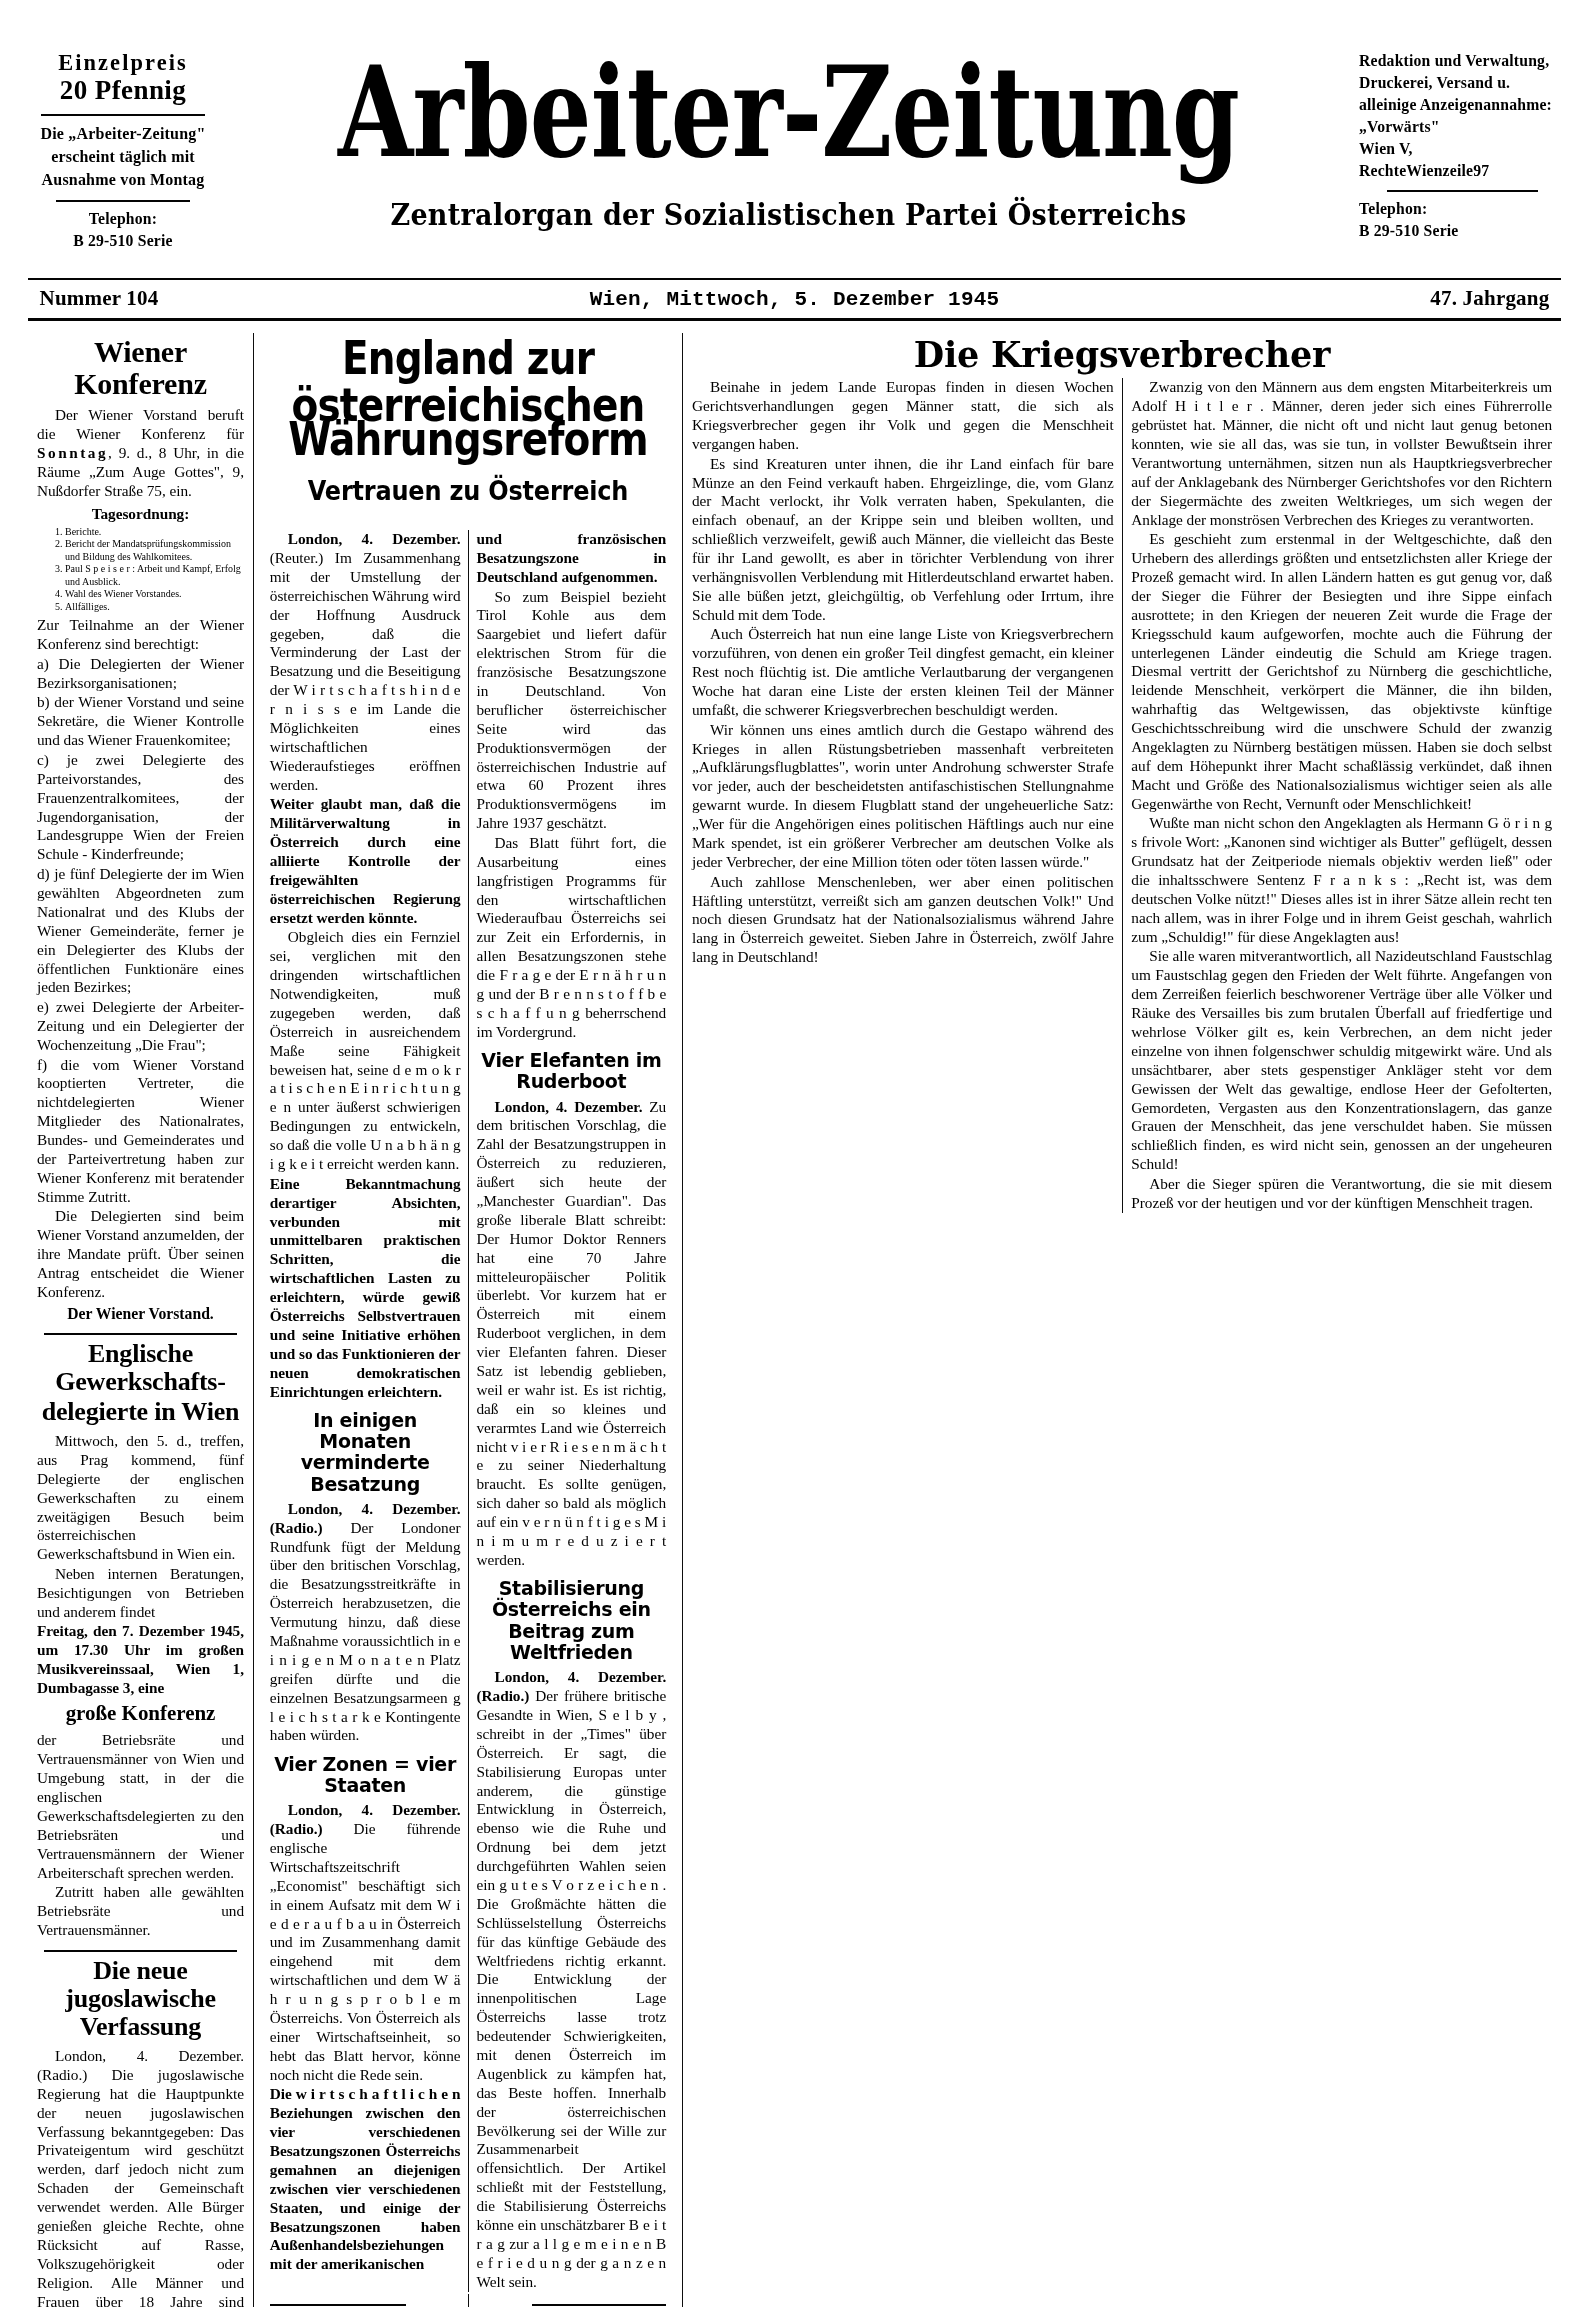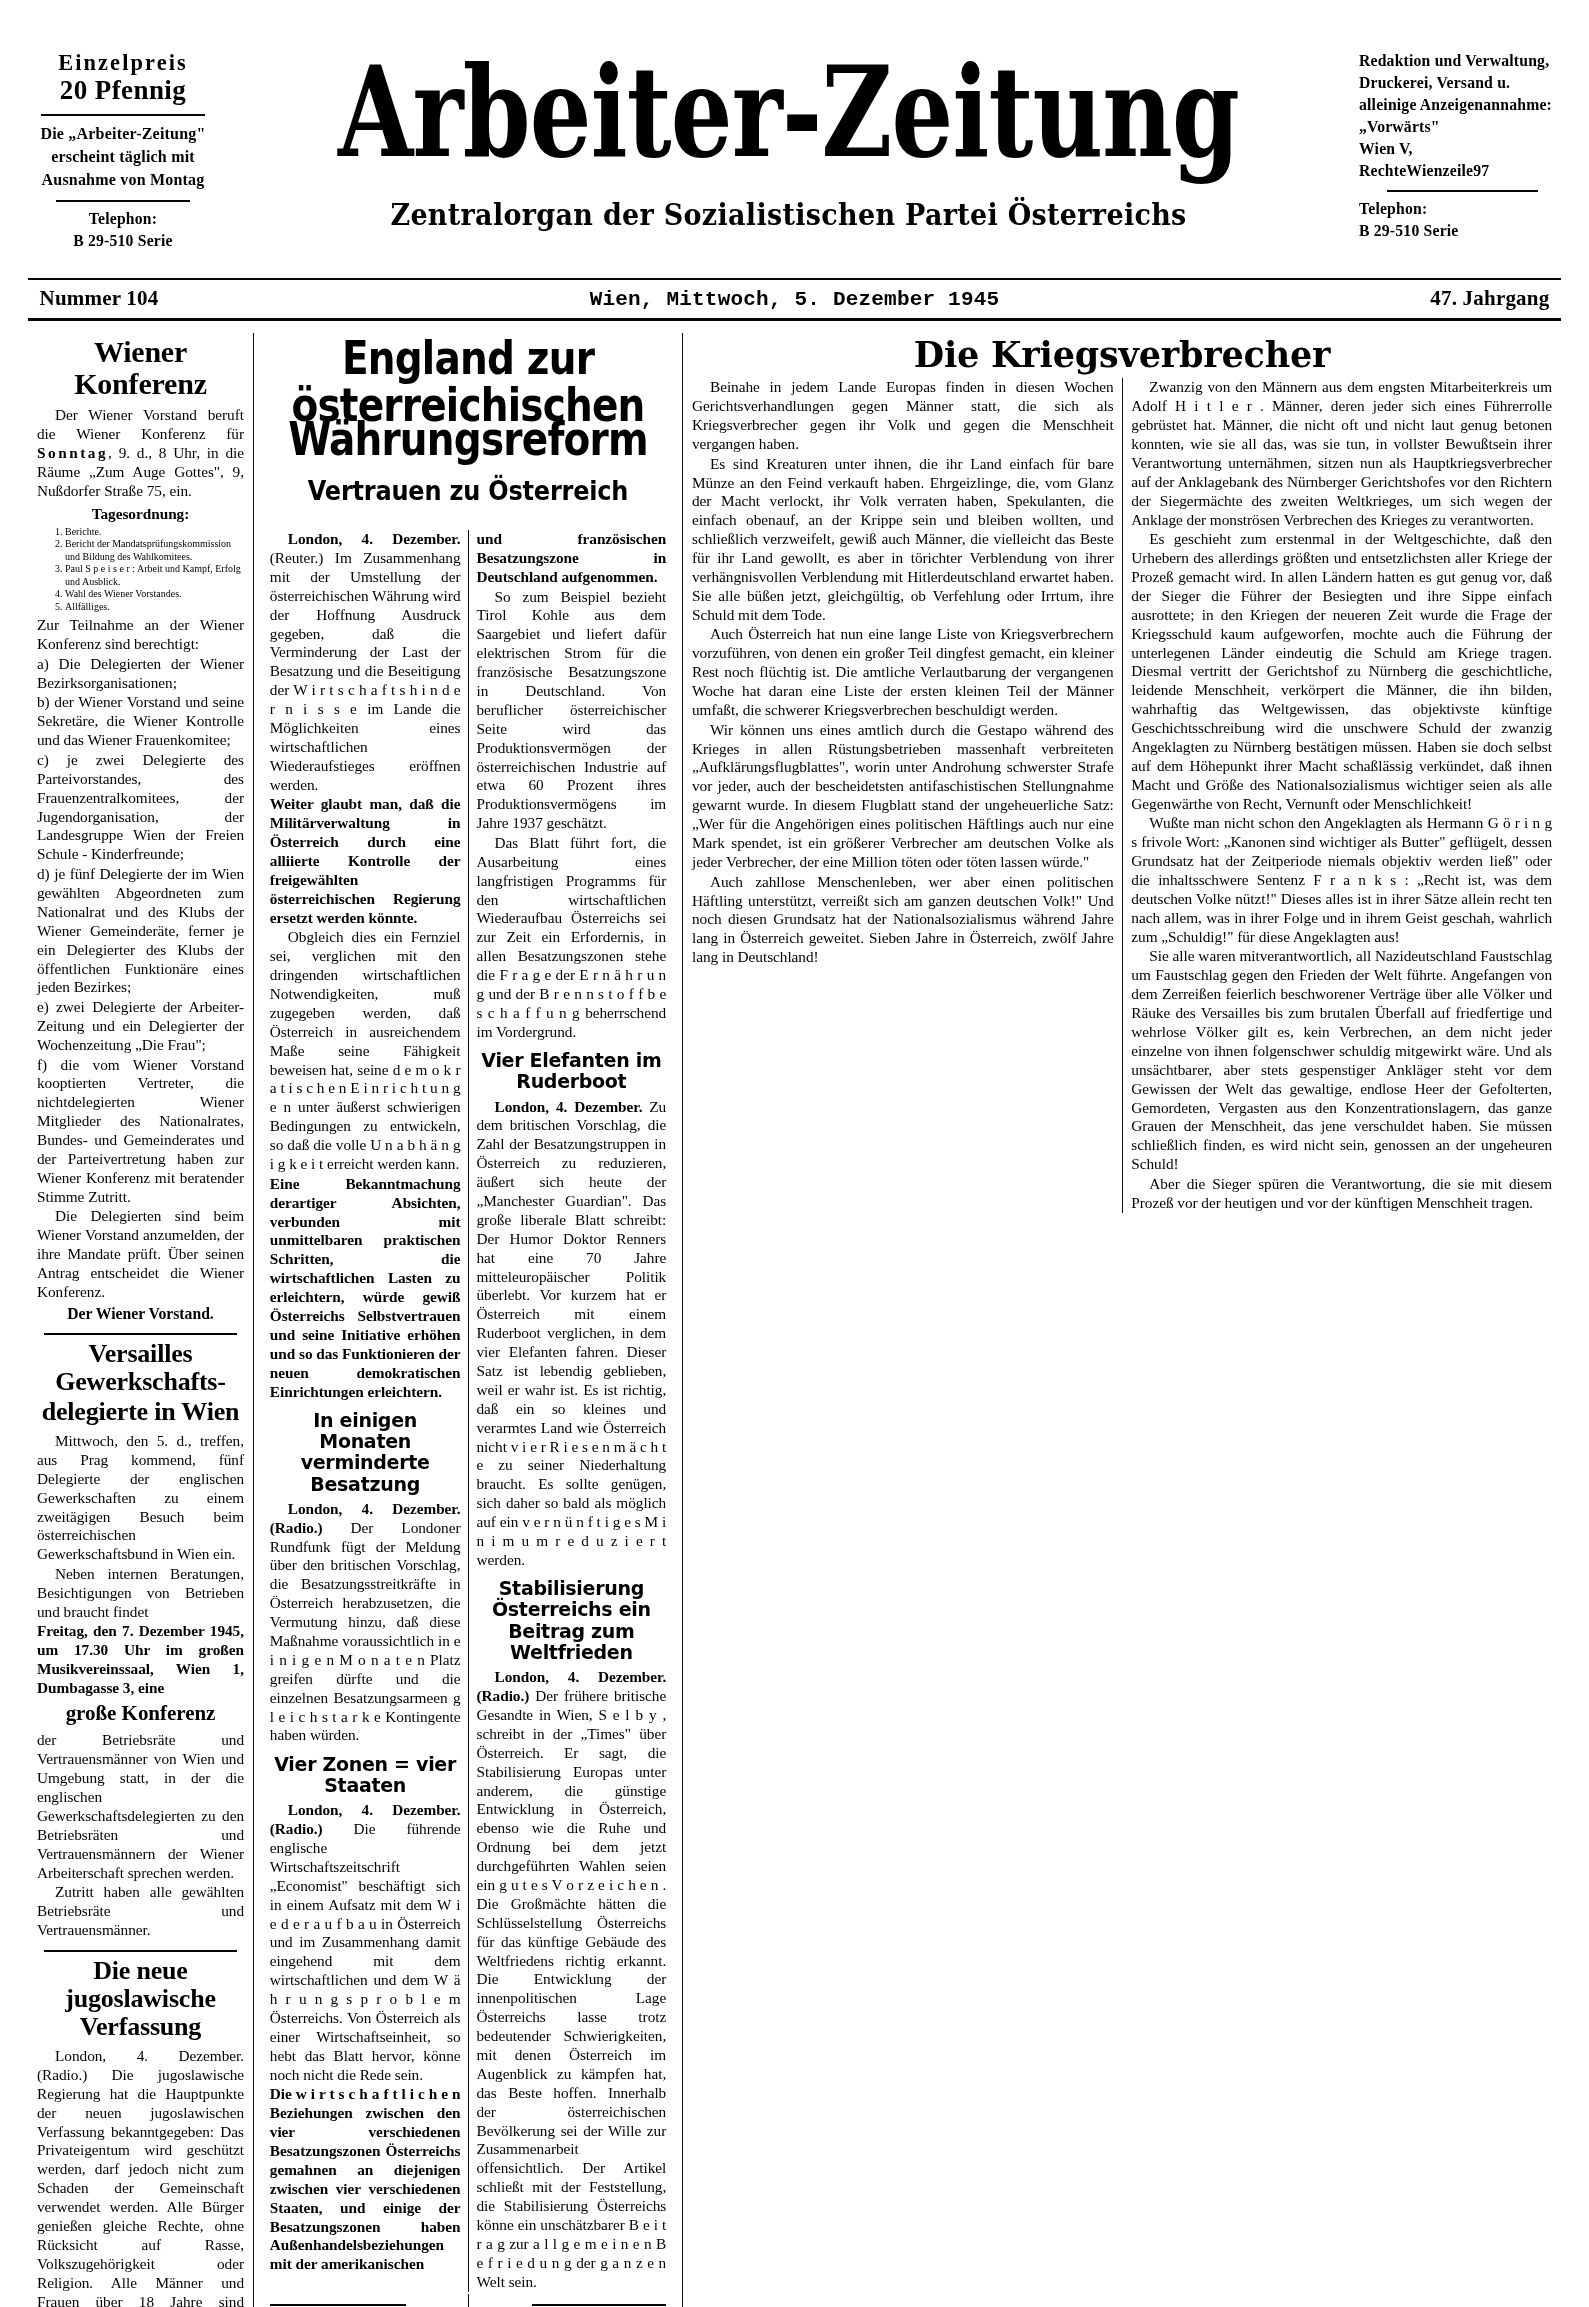--- a/index.html
+++ b/index.html
@@ -211,24 +211,24 @@
         <p>d) je fünf Delegierte der im Wien gewählten Abgeordneten zum Nationalrat und des Klubs der Wiener Gemeinderäte, ferner je ein Delegierter des Klubs der öffentlichen Funktionäre eines jeden Bezirkes;</p>
         <p>e) zwei Delegierte der Arbeiter-Zeitung und ein Delegierter der Wochenzeitung „Die Frau";</p>
         <p>f) die vom Wiener Vorstand kooptierten Vertreter, die nichtdelegierten Wiener Mitglieder des Nationalrates, Bundes- und Gemeinderates und der Parteivertretung haben zur Wiener Konferenz mit beratender Stimme Zutritt.</p>
         <p class="ind">Die Delegierten sind beim Wiener Vorstand anzumelden, der ihre Mandate prüft. Über seinen Antrag entscheidet die Wiener Konferenz.</p>
         <div class="signature">Der Wiener Vorstand.</div>
       </article>
 
       <div class="divrule"></div>
 
       <article>
-        <h2 class="hl2" style="margin-bottom:1.7px">Versailles Gewerkschafts-</h2>
+        <h2 class="hl2" style="margin-bottom:1.7px">Englische Gewerkschafts-</h2>
         <h2 class="hl2" style="margin-top:0">delegierte in Wien</h2>
         <p class="ind">Mittwoch, den 5. d., treffen, aus Prag kommend, fünf Delegierte der englischen Gewerkschaften zu einem zweitägigen Besuch beim österreichischen Gewerkschaftsbund in Wien ein.</p>
-        <p class="ind">Neben internen Beratungen, Besichtigungen von Betrieben und braucht findet</p>
+        <p class="ind">Neben internen Beratungen, Besichtigungen von Betrieben und anderem findet</p>
         <p class="b">Freitag, den 7. Dezember 1945, um 17.30 Uhr im großen Musikvereinssaal, Wien 1, Dumbagasse 3, eine</p>
         <p class="ctr" style="font-size:21px;font-weight:700;margin:3.3px 0 4.1px 0">große Konferenz</p>
         <p>der Betriebsräte und Vertrauensmänner von Wien und Umgebung statt, in der die englischen Gewerkschaftsdelegierten zu den Betriebsräten und Vertrauensmännern der Wiener Arbeiterschaft sprechen werden.</p>
         <p class="ind">Zutritt haben alle gewählten Betriebsräte und Vertrauensmänner.</p>
       </article>
 
       <div class="divrule"></div>
 
       <article>
         <h2 class="hl2">Die neue jugoslawische Verfassung</h2>

